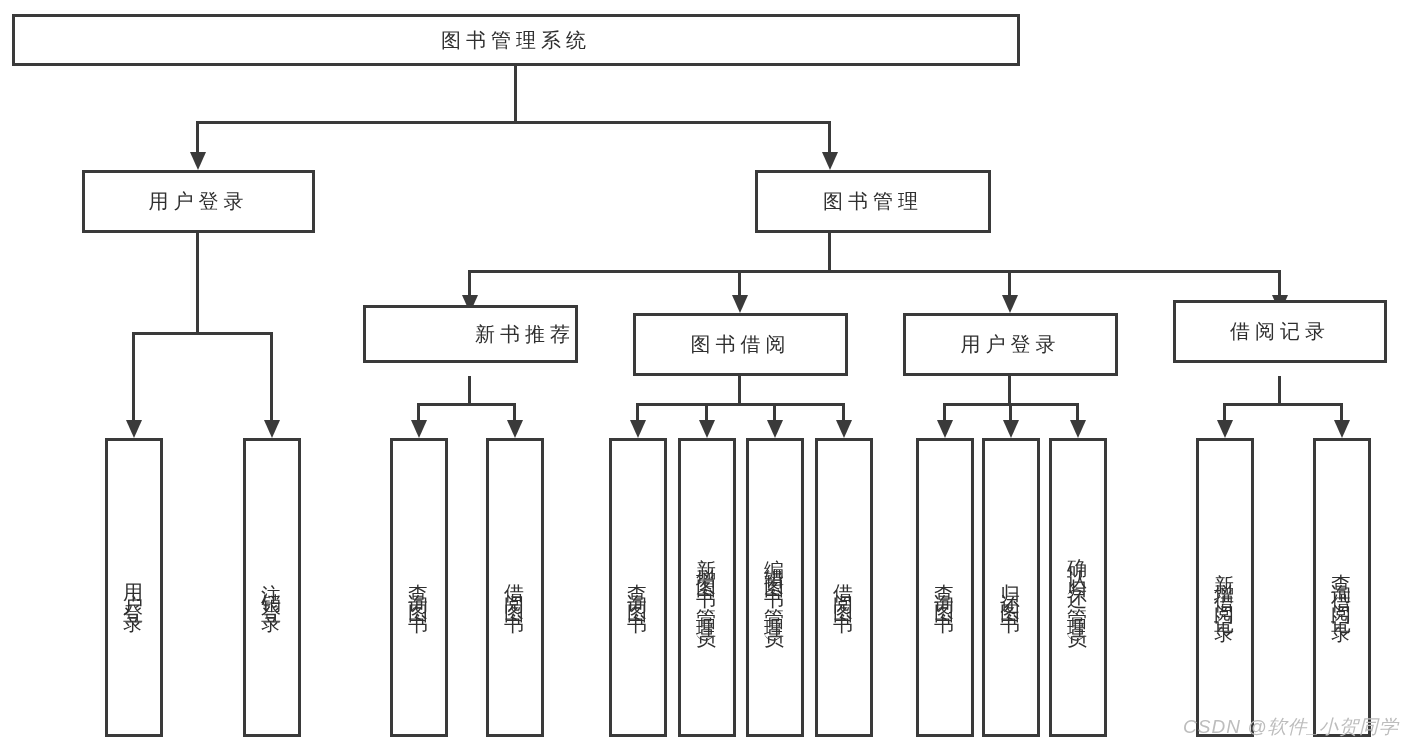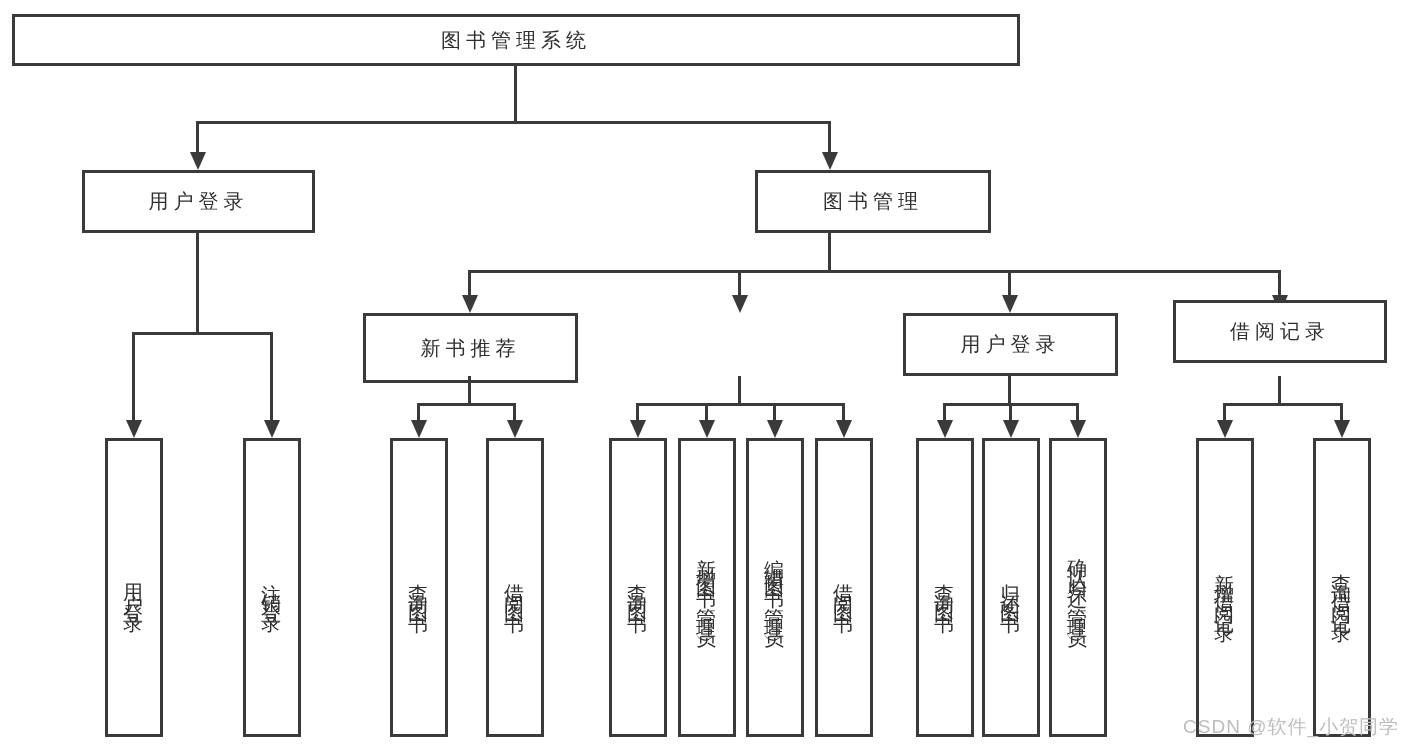--- a/index.html
+++ b/index.html
@@ -20,21 +20,21 @@
   .leaf span{writing-mode:vertical-rl;text-orientation:mixed;letter-spacing:10px;}
   .v{position:absolute;width:3px;background:var(--line,#3a3a3a);}
   .h{position:absolute;height:3px;background:var(--line,#3a3a3a);}
   .arr{
     position:absolute;width:0;height:0;
     border-left:8px solid transparent;border-right:8px solid transparent;
     border-top:18px solid var(--line,#3a3a3a);
   }
   .watermark{
     position:absolute;right:6px;bottom:7px;font-size:19px;letter-spacing:1px;
-    color:var(--watermark,#bdbdbd);z-index:5;white-space:nowrap;
+    color:var(--watermark,#bdbdbd);z-index:5;white-space:nowrap;font-style:italic;
   }
 </style>
 </head>
 <body>
 
 <div id="stage">
 
   <div class="node" style="left:12px;top:14px;width:1008px;height:52px;">
     <span>图书管理系统</span>
   </div>
@@ -64,22 +64,25 @@
   <div class="h" style="left:468px;top:270px;width:813px;"></div>
   <div class="v" style="left:468px;top:270px;height:27px;"></div>
   <div class="v" style="left:738px;top:270px;height:27px;"></div>
   <div class="v" style="left:1008px;top:270px;height:27px;"></div>
   <div class="v" style="left:1278px;top:270px;height:27px;"></div>
   <div class="arr" style="left:462px;top:295px;"></div>
   <div class="arr" style="left:732px;top:295px;"></div>
   <div class="arr" style="left:1002px;top:295px;"></div>
   <div class="arr" style="left:1272px;top:295px;"></div>
 
-  <div class="node" style="left:363px;top:313px;width:215px;height:70px;">
+  <div class="node" style="left:363px;top:305px;width:215px;height:58px;justify-content:flex-end;">
     <span>新书推荐</span>
+  </div>
+  <div class="node" style="left:633px;top:313px;width:215px;height:63px;">
+    <span>图书借阅</span>
   </div>
   <div class="node" style="left:903px;top:313px;width:215px;height:63px;">
     <span>用户登录</span>
   </div>
   <div class="node" style="left:1173px;top:300px;width:214px;height:63px;">
     <span>借阅记录</span>
   </div>
 
   <div class="v" style="left:468px;top:376px;height:30px;"></div>
   <div class="h" style="left:417px;top:403px;width:99px;"></div>

